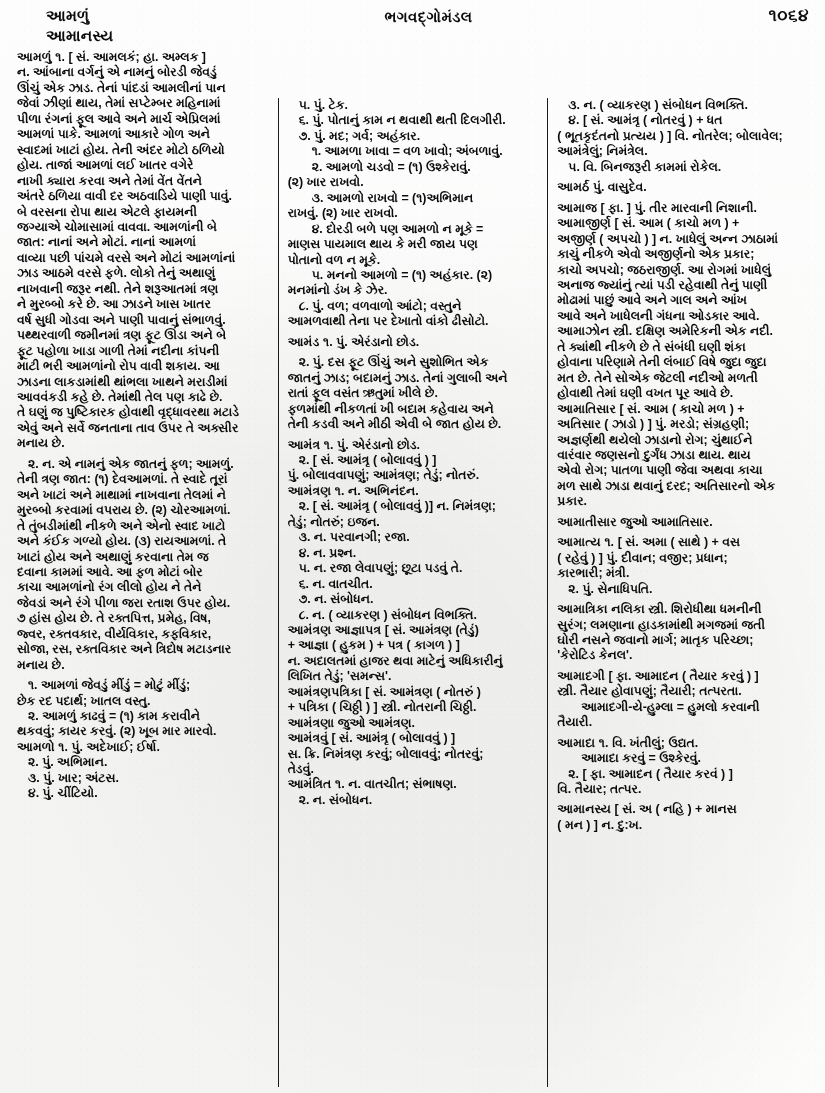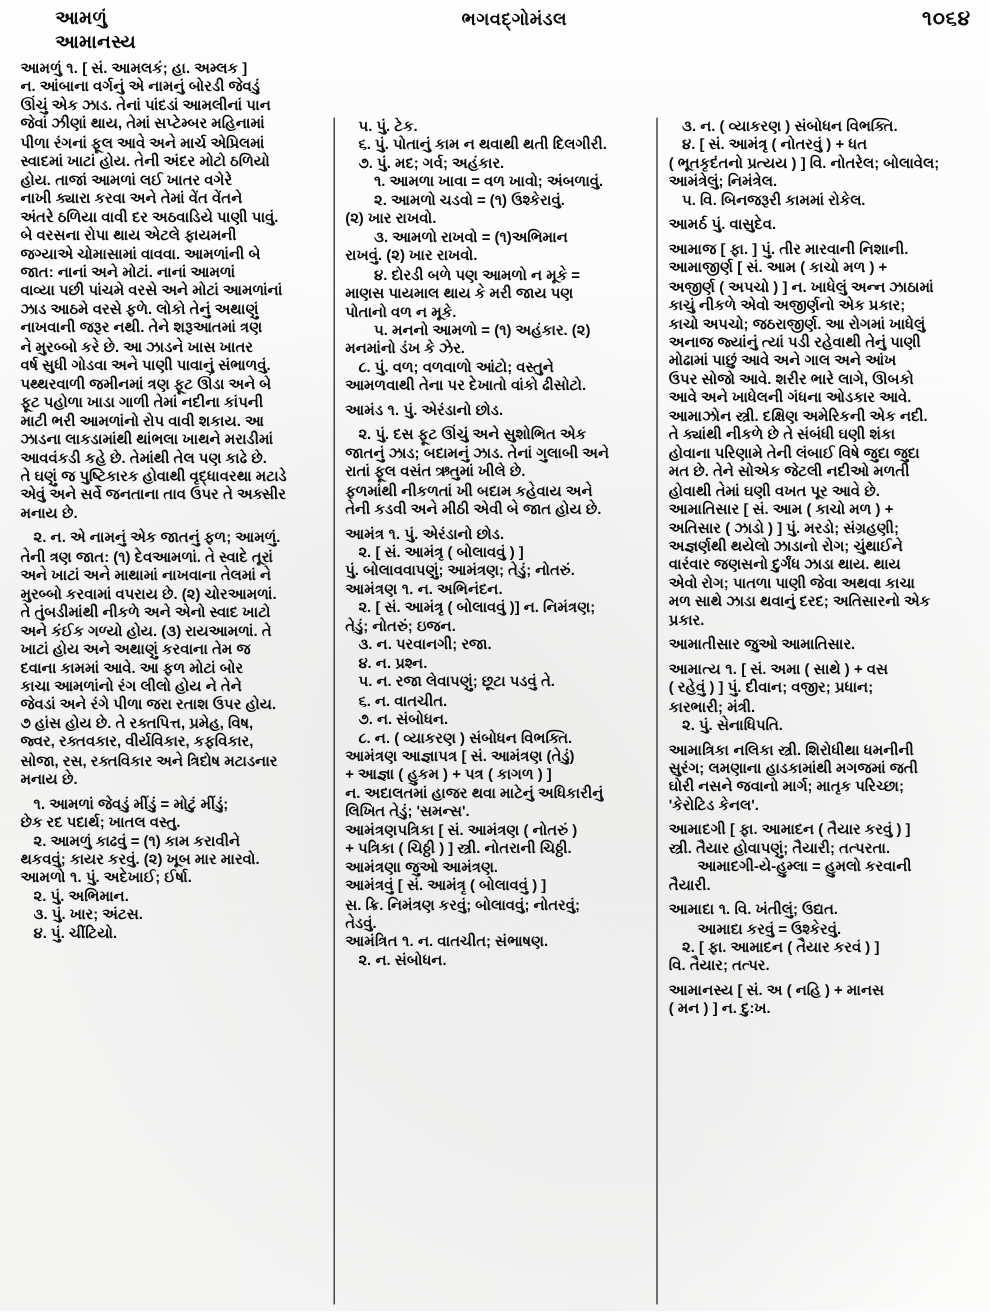--- a/index.html
+++ b/index.html
@@ -94,20 +94,21 @@
     <div class="rh-right">૧૦૬૪</div>
   </div>
 
   <div class="cols">
     <div class="col">
         <p class="ent"><span class="hw">આમળું ૧.</span><span> [ સં.  આમલકં; હા.  અમ્લક ]</span></p>
         <p class="cont">ન. આંબાના વર્ગનું એ નામનું બોરડી જેવડું</p>
         <p class="cont">ઊંચું એક ઝાડ. તેનાં પાંદડાં આમલીનાં પાન</p>
         <p class="cont">જેવાં ઝીણાં થાય, તેમાં સપ્ટેમ્બર મહિનામાં</p>
         <p class="cont">પીળા રંગનાં ફૂલ આવે અને માર્ચ એપ્રિલમાં</p>
+        <p class="cont">આમળાં પાકે.  આમળાં આકારે ગોળ અને</p>
         <p class="cont">સ્વાદમાં ખાટાં હોય. તેની અંદર મોટો ઠળિયો</p>
         <p class="cont">હોય.  તાજાં આમળાં લઈ ખાતર વગેરે</p>
         <p class="cont">નાખી ક્યારા કરવા અને તેમાં વેંત વેંતને</p>
         <p class="cont">અંતરે ઠળિયા વાવી દર અઠવાડિયે પાણી પાવું.</p>
         <p class="cont">બે  વરસના  રોપા  થાય  એટલે  ફાયમની</p>
         <p class="cont">જગ્યાએ ચોમાસામાં વાવવા. આમળાંની બે</p>
         <p class="cont">જાત: નાનાં અને મોટાં.  નાનાં આમળાં</p>
         <p class="cont">વાવ્યા પછી પાંચમે વરસે અને મોટાં આમળાંનાં</p>
         <p class="cont">ઝાડ આઠમે વરસે ફળે. લોકો તેનું અથાણું</p>
         <p class="cont">નાખવાની જરૂર નથી. તેને શરૂઆતમાં ત્રણ</p>
@@ -205,21 +206,20 @@
         <div class="blank"></div>
         <p class="ent"><span class="hw">આમર્ઠ</span><span> પું. વાસુદેવ.</span></p>
         <div class="blank"></div>
         <p class="ent"><span class="hw">આમાજ</span><span> [ ફા. ] પું. તીર મારવાની નિશાની.</span></p>
         <p class="ent"><span class="hw">આમાજીર્ણ</span><span> [ સં.  આમ  ( કાચો મળ )  +</span></p>
         <p class="cont">અજીર્ણ ( અપચો ) ] ન. ખાધેલું અન્ન ઝાઠામાં</p>
         <p class="cont">કાચું નીકળે એવો અજીર્ણનો એક પ્રકાર;</p>
         <p class="cont">કાચો અપચો; જઠરાજીર્ણ. આ રોગમાં ખાધેલું</p>
         <p class="cont">અનાજ જ્યાંનું ત્યાં પડી રહેવાથી તેનું પાણી</p>
         <p class="cont">મોઢામાં પાછું આવે અને ગાલ અને આંખ</p>
-        <p class="cont">ઉપર સોજો આવે. શરીર ભારે લાગે, ઊબકો</p>
         <p class="cont">આવે અને ખાધેલની ગંધના ઓડકાર આવે.</p>
         <p class="ent"><span class="hw">આમાઝોન</span><span> સ્ત્રી. દક્ષિણ અમેરિકની એક નદી.</span></p>
         <p class="cont">તે ક્યાંથી નીકળે છે તે સંબંધી ઘણી શંકા</p>
         <p class="cont">હોવાના પરિણામે તેની લંબાઈ વિષે જુદા જુદા</p>
         <p class="cont">મત છે. તેને સોએક જેટલી નદીઓ મળતી</p>
         <p class="cont">હોવાથી તેમાં ઘણી વખત પૂર આવે છે.</p>
         <p class="ent"><span class="hw">આમાતિસાર</span><span> [ સં.  આમ  ( કાચો મળ )  +</span></p>
         <p class="cont">અતિસાર  ( ઝાડો ) ]  પું.  મરડો; સંગ્રહણી;</p>
         <p class="cont">અજ્ઞર્ણથી થયેલો ઝાડાનો રોગ; ચુંથાઈને</p>
         <p class="cont">વારંવાર જણસનો દુર્ગંધ ઝાડા થાય. થાય</p>

